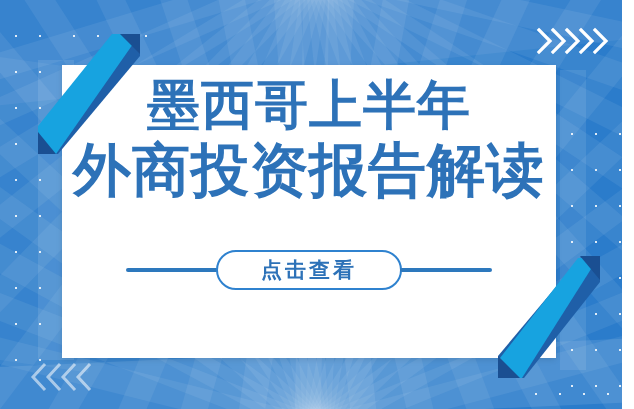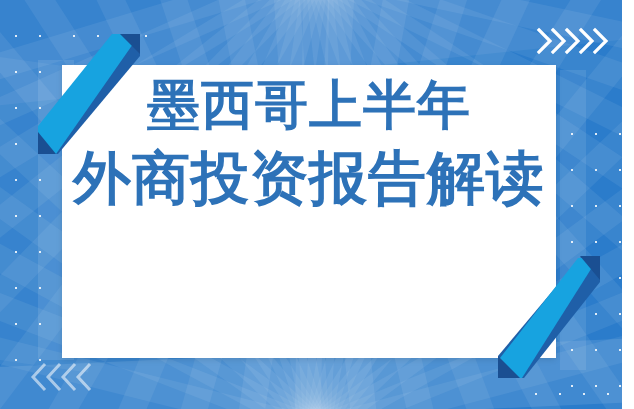--- a/index.html
+++ b/index.html
@@ -99,21 +99,21 @@
     text-align:center;
   }
   .tline{
     font-weight:bold;
     color:#2d72b8;
     letter-spacing:1px;
     line-height:1.02;
     white-space:nowrap;
   }
   .tline1{ font-size:53px; }
-  .tline2{ font-size:58px; margin-top:16px; }
+  .tline2{ font-size:58px; margin-top:8px; }
 
   
   .cta-row{
     position:absolute;
     left:62px; top:248px;
     width:494px; height:44px;
     display:flex; align-items:center; justify-content:center;
   }
   .cta-line{
     height:4px; width:92px;
@@ -236,14 +236,19 @@
       <polyline points="46,5 35,17 46,29"></polyline>
       <polyline points="61,5 50,17 61,29"></polyline>
     </g>
   </svg>
 
   <div class="title-wrap">
     <div class="tline tline1">墨西哥上半年</div>
     <div class="tline tline2">外商投资报告解读</div>
   </div>
 
+  <div class="cta-row">
+    <div class="cta-line"></div>
+    <div class="cta-btn">点击查看</div>
+    <div class="cta-line"></div>
+  </div>
 
 </div>
 
 </body></html>

